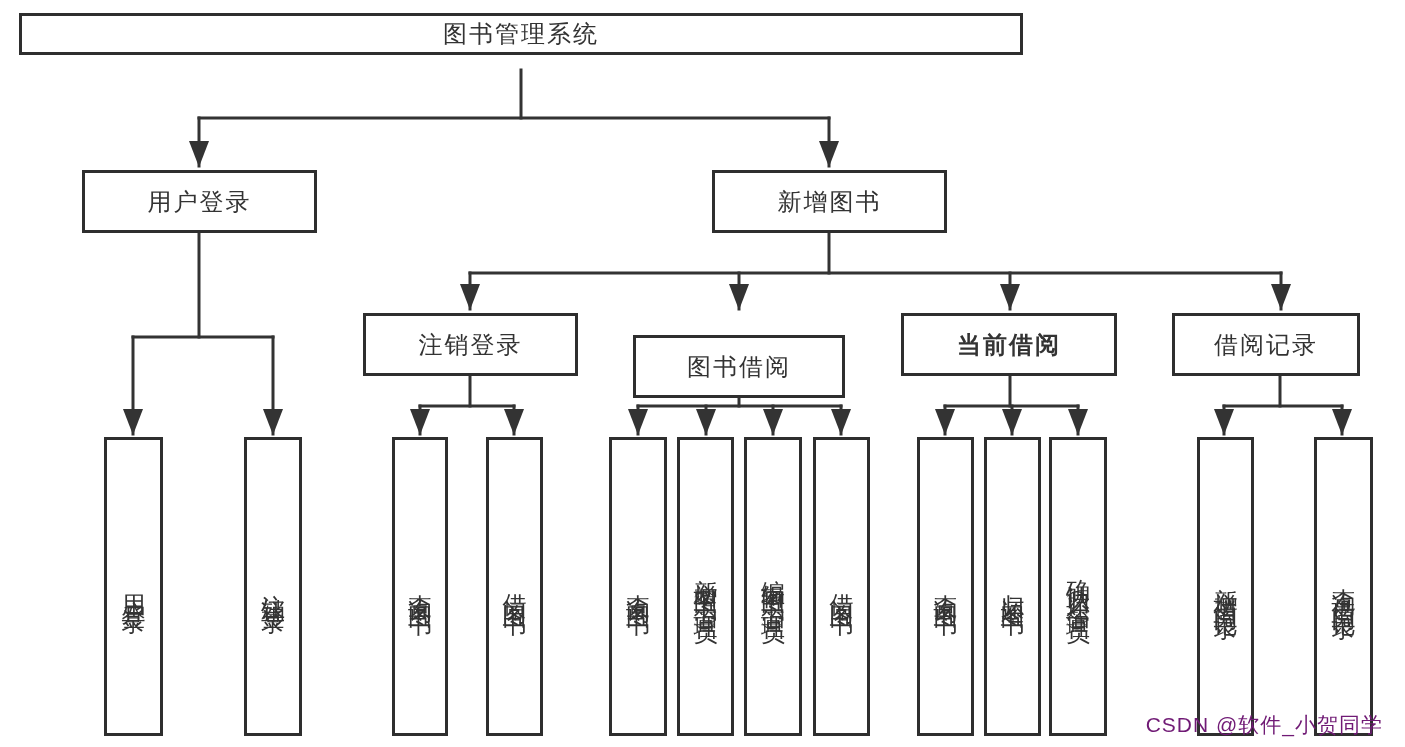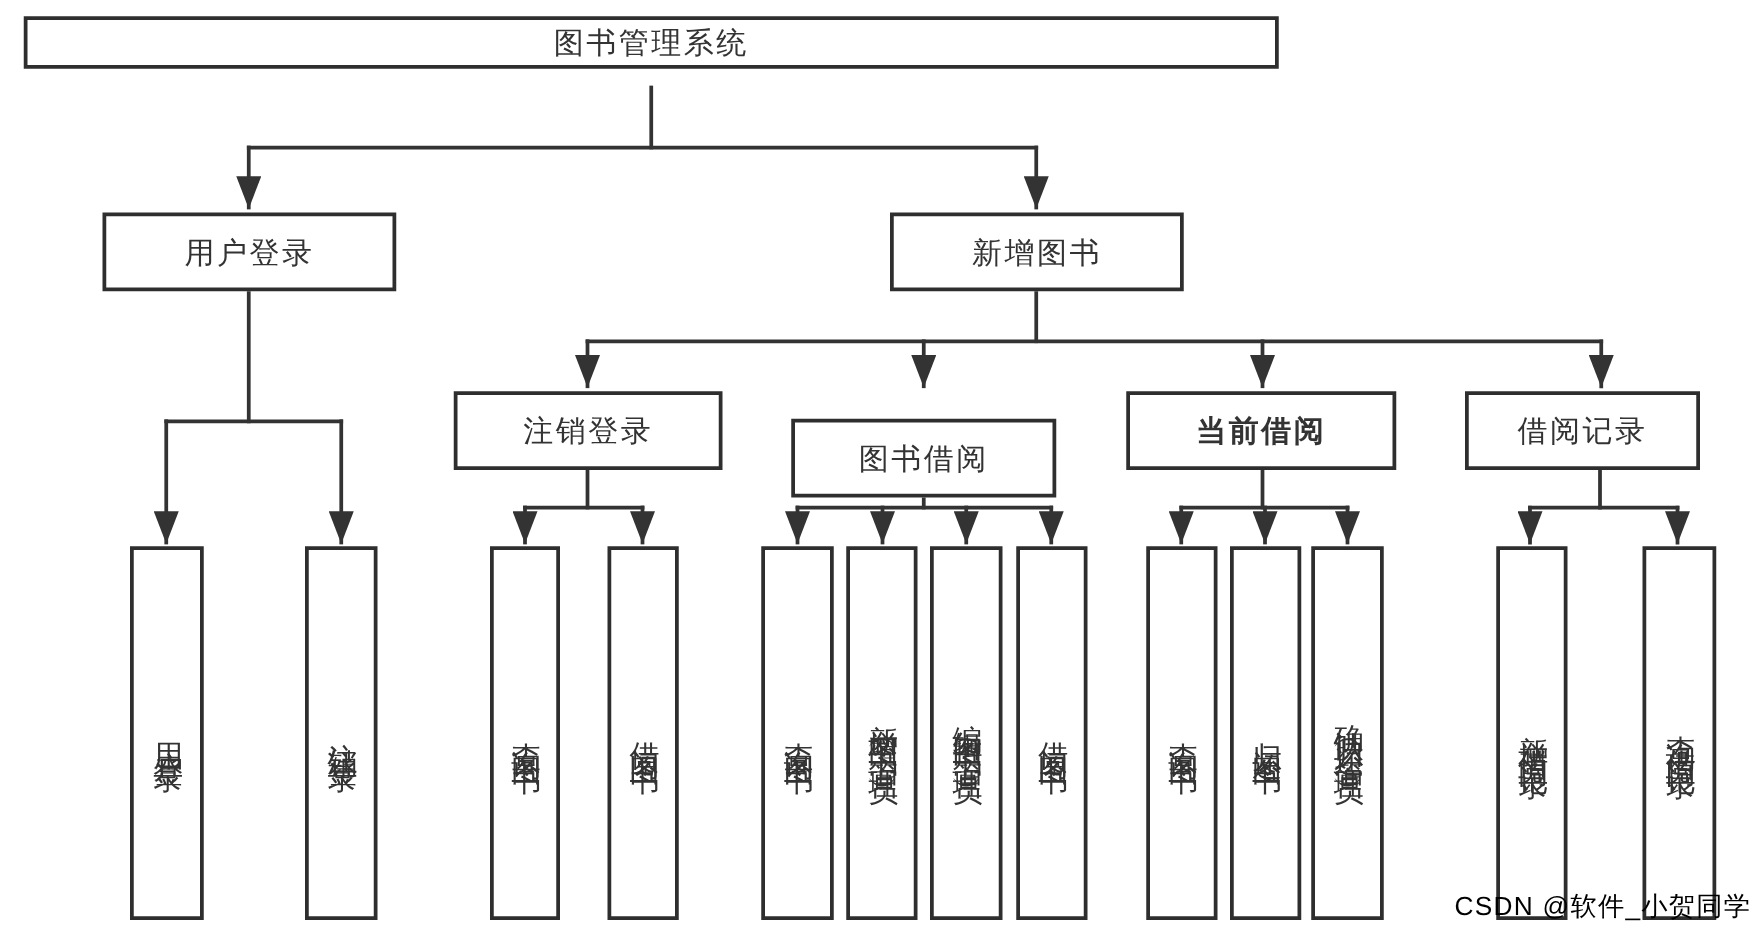--- a/index.html
+++ b/index.html
@@ -16,22 +16,22 @@
   .vbox{
     position:absolute;box-sizing:border-box;background:#ffffff;
     border:3px solid #2e2e2e;display:flex;align-items:center;justify-content:center;
     top:437px;height:299px;
   }
   .vbox span{
     writing-mode:vertical-rl;text-orientation:mixed;
     font-size:24px;letter-spacing:6px;line-height:1;color:#333333;white-space:nowrap;
   }
   .watermark{
-    position:absolute;right:4px;top:711px;font-size:21px;letter-spacing:1px;
-    color:#000000;z-index:5;white-space:nowrap;
+    position:absolute;right:22px;top:711px;font-size:21px;letter-spacing:1px;
+    color:#701a75;z-index:5;white-space:nowrap;
   }
 </style>
 </head>
 <body>
 
 <div class="stage">
 
   <svg class="connectors" width="1405" height="747" viewBox="0 0 1405 747">
     <defs>
       <marker id="ah" markerUnits="userSpaceOnUse" markerWidth="26" markerHeight="20" refX="25" refY="10" orient="auto">

